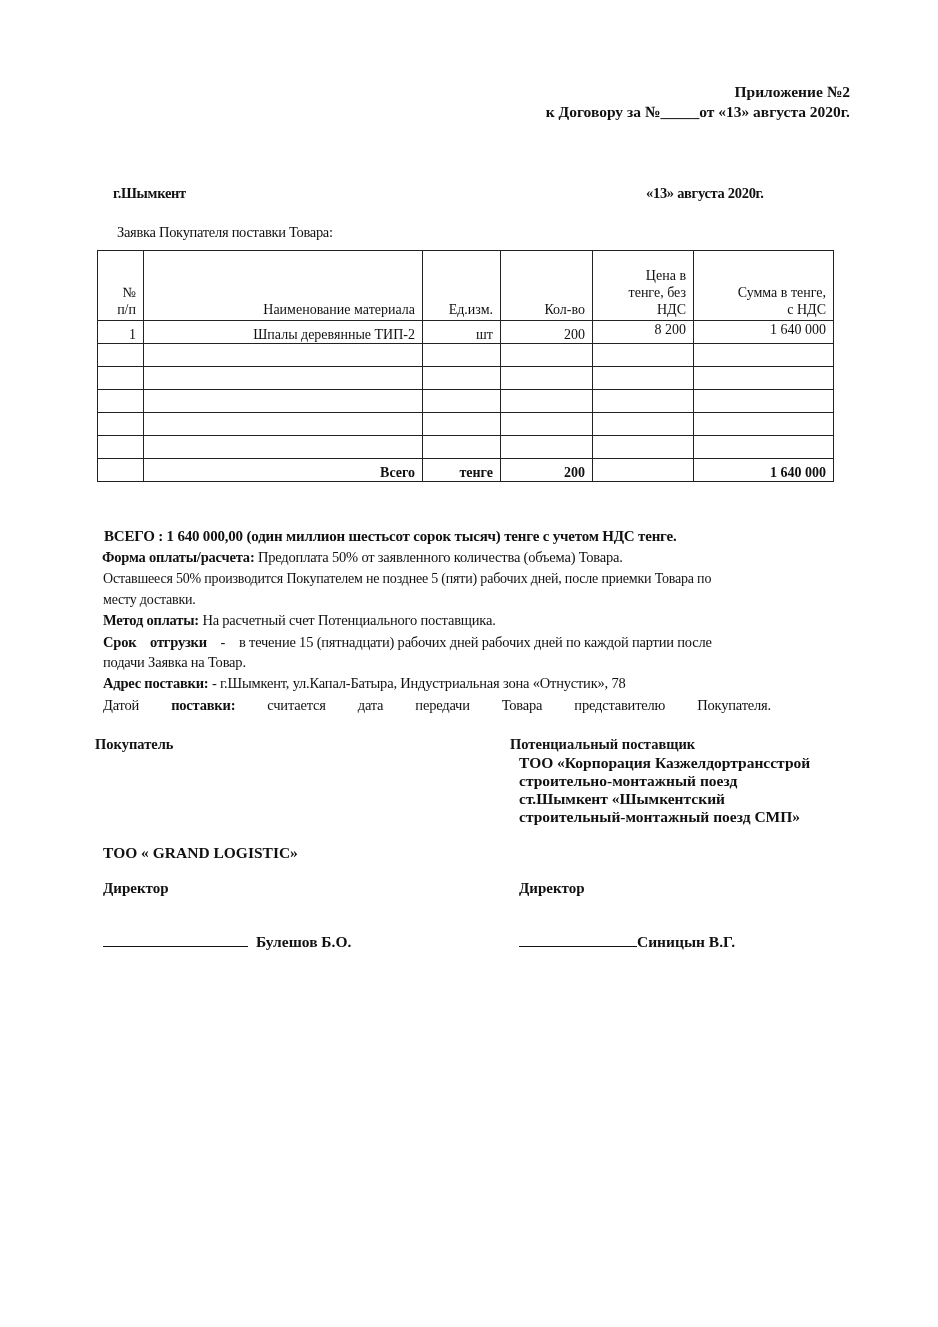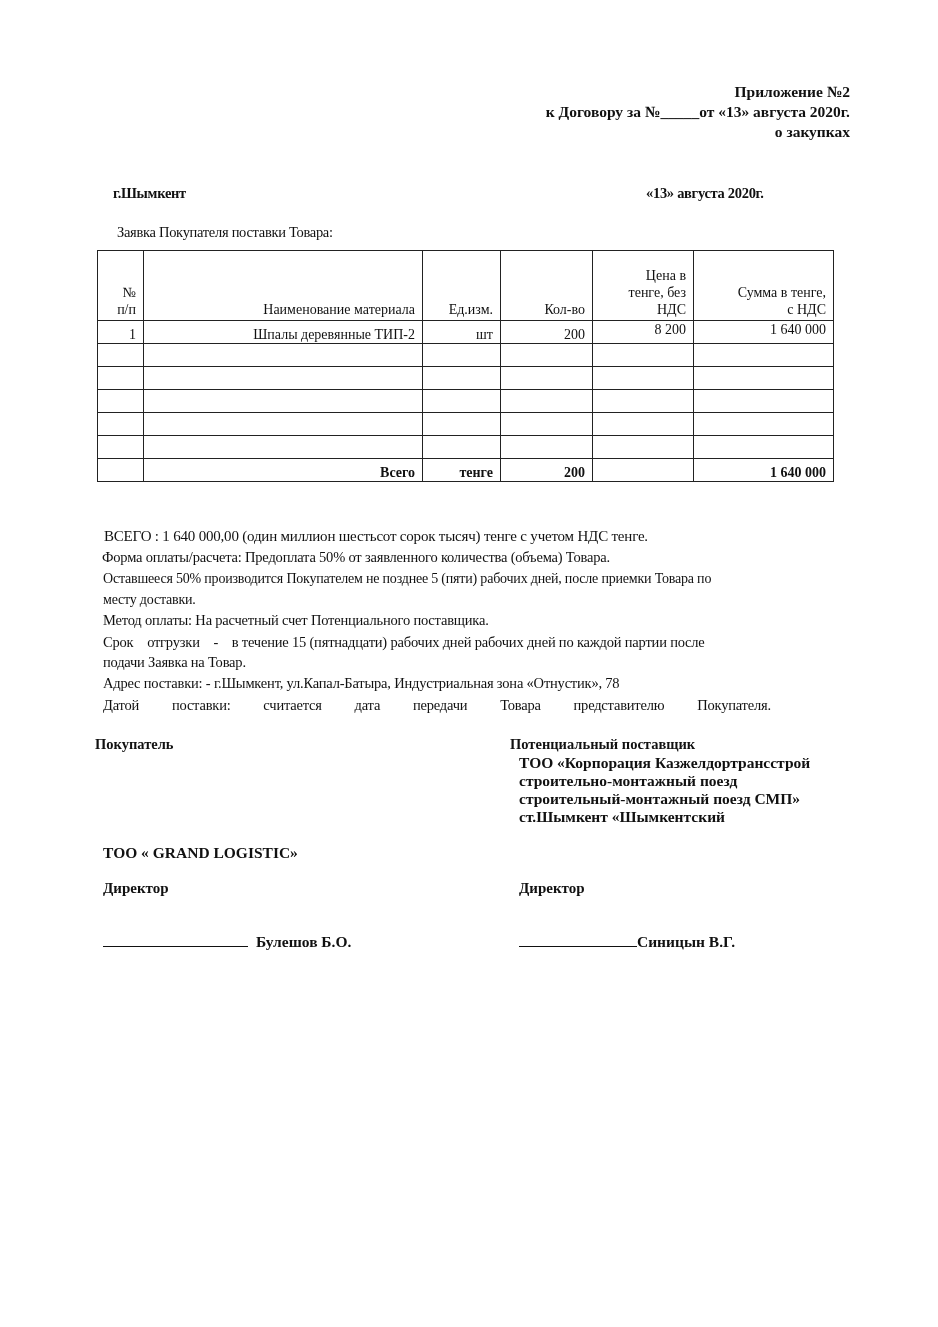--- a/index.html
+++ b/index.html
@@ -1,21 +1,21 @@
 <!DOCTYPE html>
 <html><head>
 <meta charset="utf-8">
 <style>
   html, body { margin: 0; padding: 0; background: #ffffff; }
   body {
     width: 938px; height: 1327px; position: relative; overflow: hidden;
     font-family: "Liberation Serif", serif; color: #111;
   }
   .abs { position: absolute; white-space: nowrap; margin-top: 14px; }
-  .b { font-weight: normal; text-align: right; }
+  .b { font-weight: bold; text-align: right; }
 
   .annex { right: 88px; top: 68px; text-align: right; font-size: 15.5px; font-weight: bold; line-height: 20px; }
   .annex div { white-space: nowrap; }
 
   .city { left: 113px; top: 171px; font-size: 14.5px; font-weight: bold; letter-spacing: -0.3px; }
   .date { left: 646px; top: 171px; font-size: 14.5px; font-weight: bold; letter-spacing: -0.3px; }
   .req-title { left: 117px; top: 210px; font-size: 14.5px; font-weight: normal; letter-spacing: -0.3px; }
 
   table.grid {
     position: absolute; left: 97px; top: 250px; border-collapse: collapse;
@@ -44,21 +44,20 @@
   .supplier { left: 519px; top: 740px; font-size: 15.5px; font-weight: bold; line-height: 18px; }
   .supplier div { white-space: nowrap; }
   .line { display: inline-block; border-bottom: 1px solid #111; height: 14px; vertical-align: baseline; margin-right: 4px; }
 </style>
 </head>
 <body>
 
 <div class="abs annex">
   <div>Приложение №2</div>
   <div>к Договору за №_____от «13» августа 2020г.</div>
-  <div>о закупках</div>
 </div>
 
 <div class="abs city">г.Шымкент</div>
 <div class="abs date">«13» августа 2020г.</div>
 <div class="abs req-title">Заявка Покупателя поставки Товара:</div>
 
 <table class="grid">
   <tbody>
       <tr class="head">
     <td class="c1">
@@ -178,19 +177,19 @@
 <div class="abs sig" style="left:103px; top:866px; font-size:15px;">Директор</div>
 <div class="abs sig" style="left:103px; top:918px; font-size:15.5px;">
   <span class="line" style="width:145px;"></span>
   <span>Булешов  Б.О.</span>
 </div>
 
 <div class="abs sig" style="left:510px; top:722px; font-size:14.5px;">Потенциальный поставщик</div>
 <div class="abs supplier">
   <div>ТОО «Корпорация Казжелдортрансстрой</div>
   <div>строительно-монтажный поезд</div>
+  <div>ст.Шымкент «Шымкентский</div>
   <div>строительный-монтажный поезд СМП»</div>
-  <div>ст.Шымкент «Шымкентский</div>
 </div>
 <div class="abs sig" style="left:519px; top:866px; font-size:15px;">Директор</div>
 <div class="abs sig" style="left:519px; top:918px; font-size:15.5px;">
   <span class="line" style="width:118px; margin-right:0;"></span><span>Синицын В.Г.</span>
 </div>
 
 </body></html>

